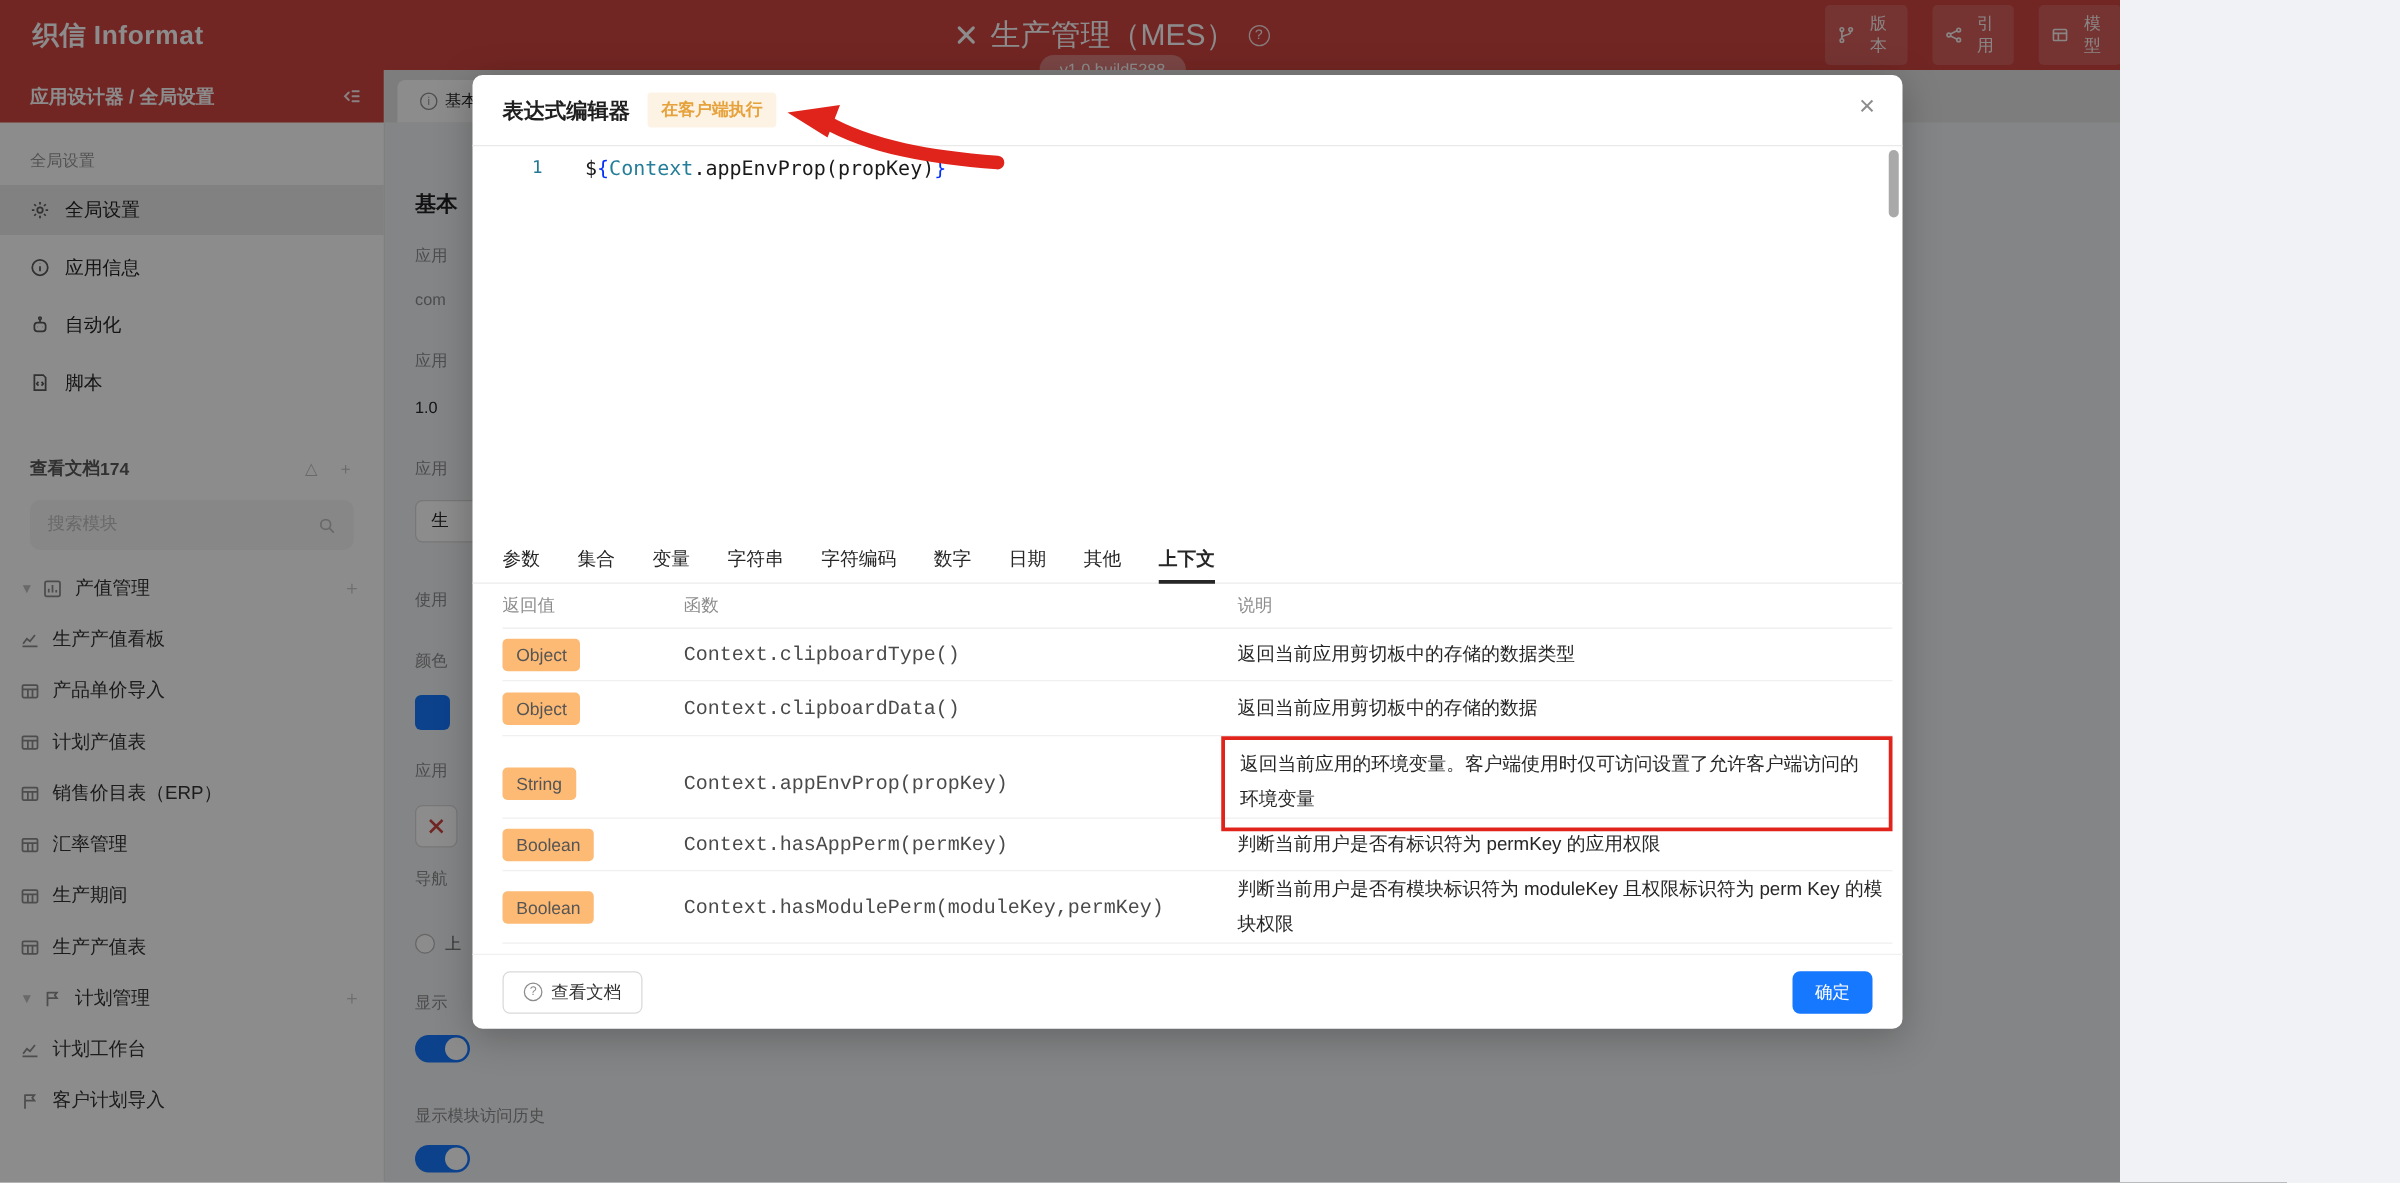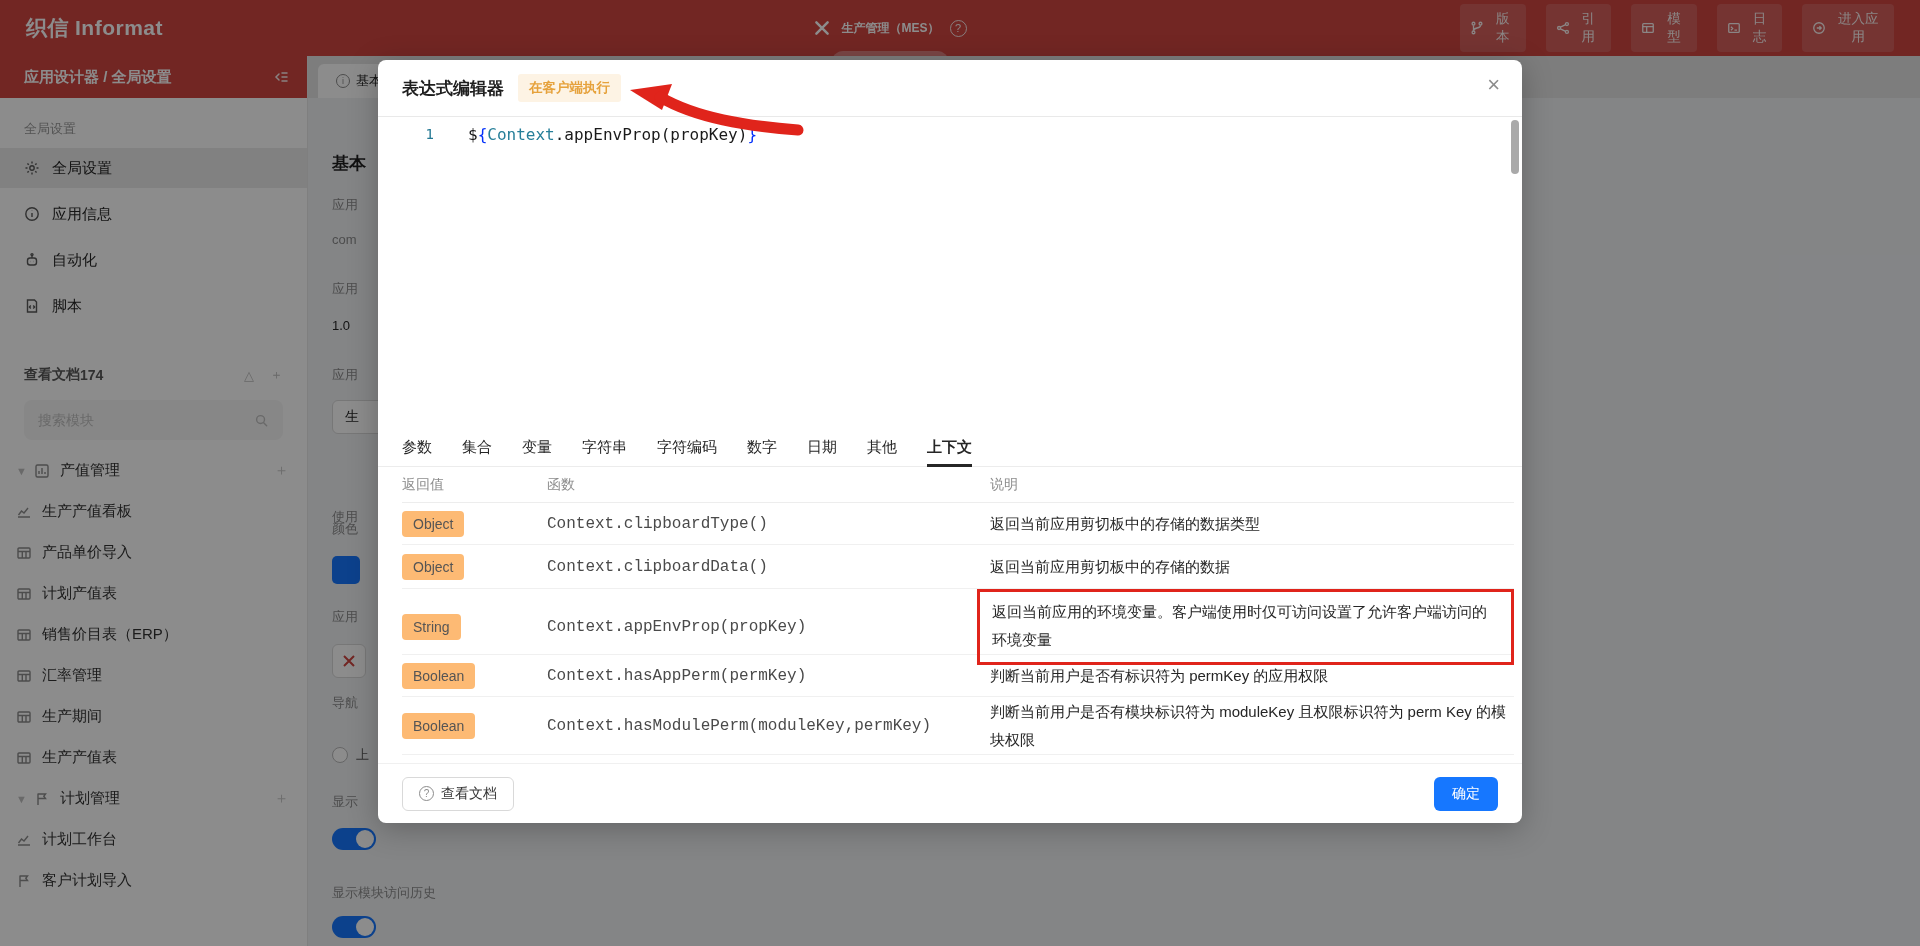--- a/index.html
+++ b/index.html
@@ -1,26 +1,26 @@
 <!DOCTYPE html>
 <html><head>
 <meta charset="utf-8">
 <style>
   * { margin:0; padding:0; box-sizing:border-box; }
   html,body { width:1920px; height:946px; overflow:hidden; }
   body { font-family:"Liberation Sans","DejaVu Sans",sans-serif; background:#f0f2f5; }
-  .screen { position:relative; width:1920px; height:946px; overflow:hidden; }
+  .screen { position:relative; width:1696px; height:946px; overflow:hidden; }
 
   
   .top-header { position:absolute; left:0; top:0; width:1920px; height:56px; background:#cf4541;
     display:grid; grid-template-columns:320px 1fr 460px; align-items:center; z-index:1; }
   .logo { color:#fff; font-size:21px; padding-left:26px; letter-spacing:.5px; font-weight:bold; }
   .logo .latin { font-weight:600; margin-left:6px; }
   .header-center { display:flex; align-items:center; justify-content:center; gap:10px; color:#fff; position:relative; }
-  .app-title { font-size:12px; font-weight:bold; }
+  .app-title { font-size:24px; font-weight:normal; }
   .icon-svg { display:inline-flex; vertical-align:middle; }
   .help-circle { width:17px; height:17px; border:1.5px solid rgba(255,255,255,.85); border-radius:50%;
     display:inline-flex; align-items:center; justify-content:center; font-size:11px; color:rgba(255,255,255,.9); }
   .version-pill { position:absolute; top:32px; left:50%; transform:translateX(-50%);
     background:rgba(255,255,255,.32); color:#fff; border-radius:13px; font-size:13px;
     padding:4px 16px; white-space:nowrap; }
   .header-actions { display:flex; gap:20px; justify-content:flex-end; padding-right:26px; }
   .hbtn { display:inline-flex; align-items:center; gap:6px; background:rgba(255,255,255,.14);
     border:none; color:rgba(255,255,255,.92); font-size:13.5px; padding:6px 10px; border-radius:4px; cursor:pointer; }
   .hbtn svg { stroke:rgba(255,255,255,.92); }
@@ -35,21 +35,21 @@
     color:#262626; cursor:pointer; margin-bottom:6px; }
   .nav-item.selected { background:#ececec; }
   .nav-item svg { stroke:#595959; }
   .modules-head { display:flex; align-items:center; margin-top:40px; padding:0 24px; color:#595959;
     font-size:14px; font-weight:bold; }
   .modules-head .spacer { flex:1; }
   .mh-icon { color:#bfbfbf; font-size:13px; margin-left:16px; cursor:pointer; font-weight:normal; }
   .search-box { margin:16px 24px 10px; height:40px; background:#f6f6f6; border-radius:8px;
     display:flex; align-items:center; padding:0 14px; }
   .search-box input { flex:1; border:none; outline:none; background:transparent; font-size:14px; color:#333;
-    font-family:Liberation Sans, sans-serif; }
+    font-family:Liberation Mono, monospace; }
   .search-box input::placeholder { color:#c0c0c0; }
   .tree-item { display:flex; align-items:center; height:41px; padding:0 18px 0 16px; font-size:15px;
     color:#333; cursor:pointer; }
   .tree-item .caret { width:18px; color:#bfbfbf; font-size:11px; }
   .tree-item .t-icon { width:26px; display:inline-flex; }
   .tree-item .t-icon svg { stroke:#8c8c8c; }
   .tree-item.child { }
   .tree-item .add { margin-left:auto; color:#c9c9c9; font-size:15px; }
 
   
@@ -365,21 +365,21 @@
         <span>基本信息</span>
       </div>
     </div>
     <div class="frag h1" style="top:96px">基本</div>
     <div class="frag" style="top:140px">应用</div>
     <div class="frag" style="top:176px">com</div>
     <div class="frag" style="top:224px">应用</div>
     <div class="frag dark" style="top:262px">1.0</div>
     <div class="frag" style="top:310px">应用</div>
     <div class="frag-box" style="top:344px; width:120px; height:34px; padding:7px 12px; font-size:14px; color:#262626;"><span>生</span></div>
-    <div class="frag" style="top:452px">使用</div>
+    <div class="frag" style="top:415px">使用</div>
     <div class="frag" style="top:464px">颜色</div>
     <div class="swatch" style="top:500px"></div>
     <div class="frag" style="top:552px">应用</div>
     <div class="frag-box app-icon-box" style="top:588px">
       <span class="icon-svg">
           <svg width="16" height="16" viewBox="0 0 16 16" fill="none" stroke-width="2">
             <path d="M3 3l10 10M13 3L3 13"></path>
           </svg>
         </span>
     </div>

